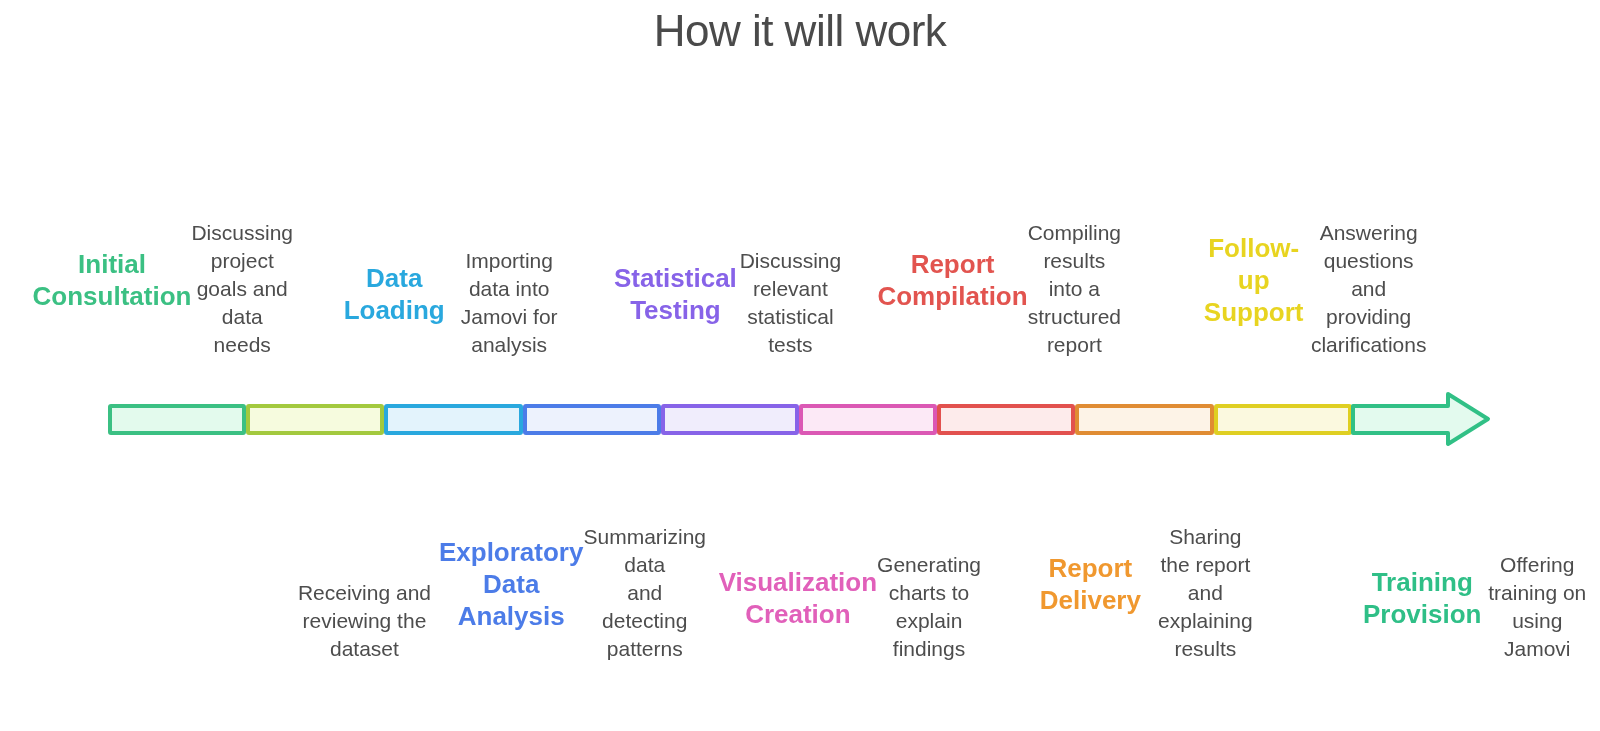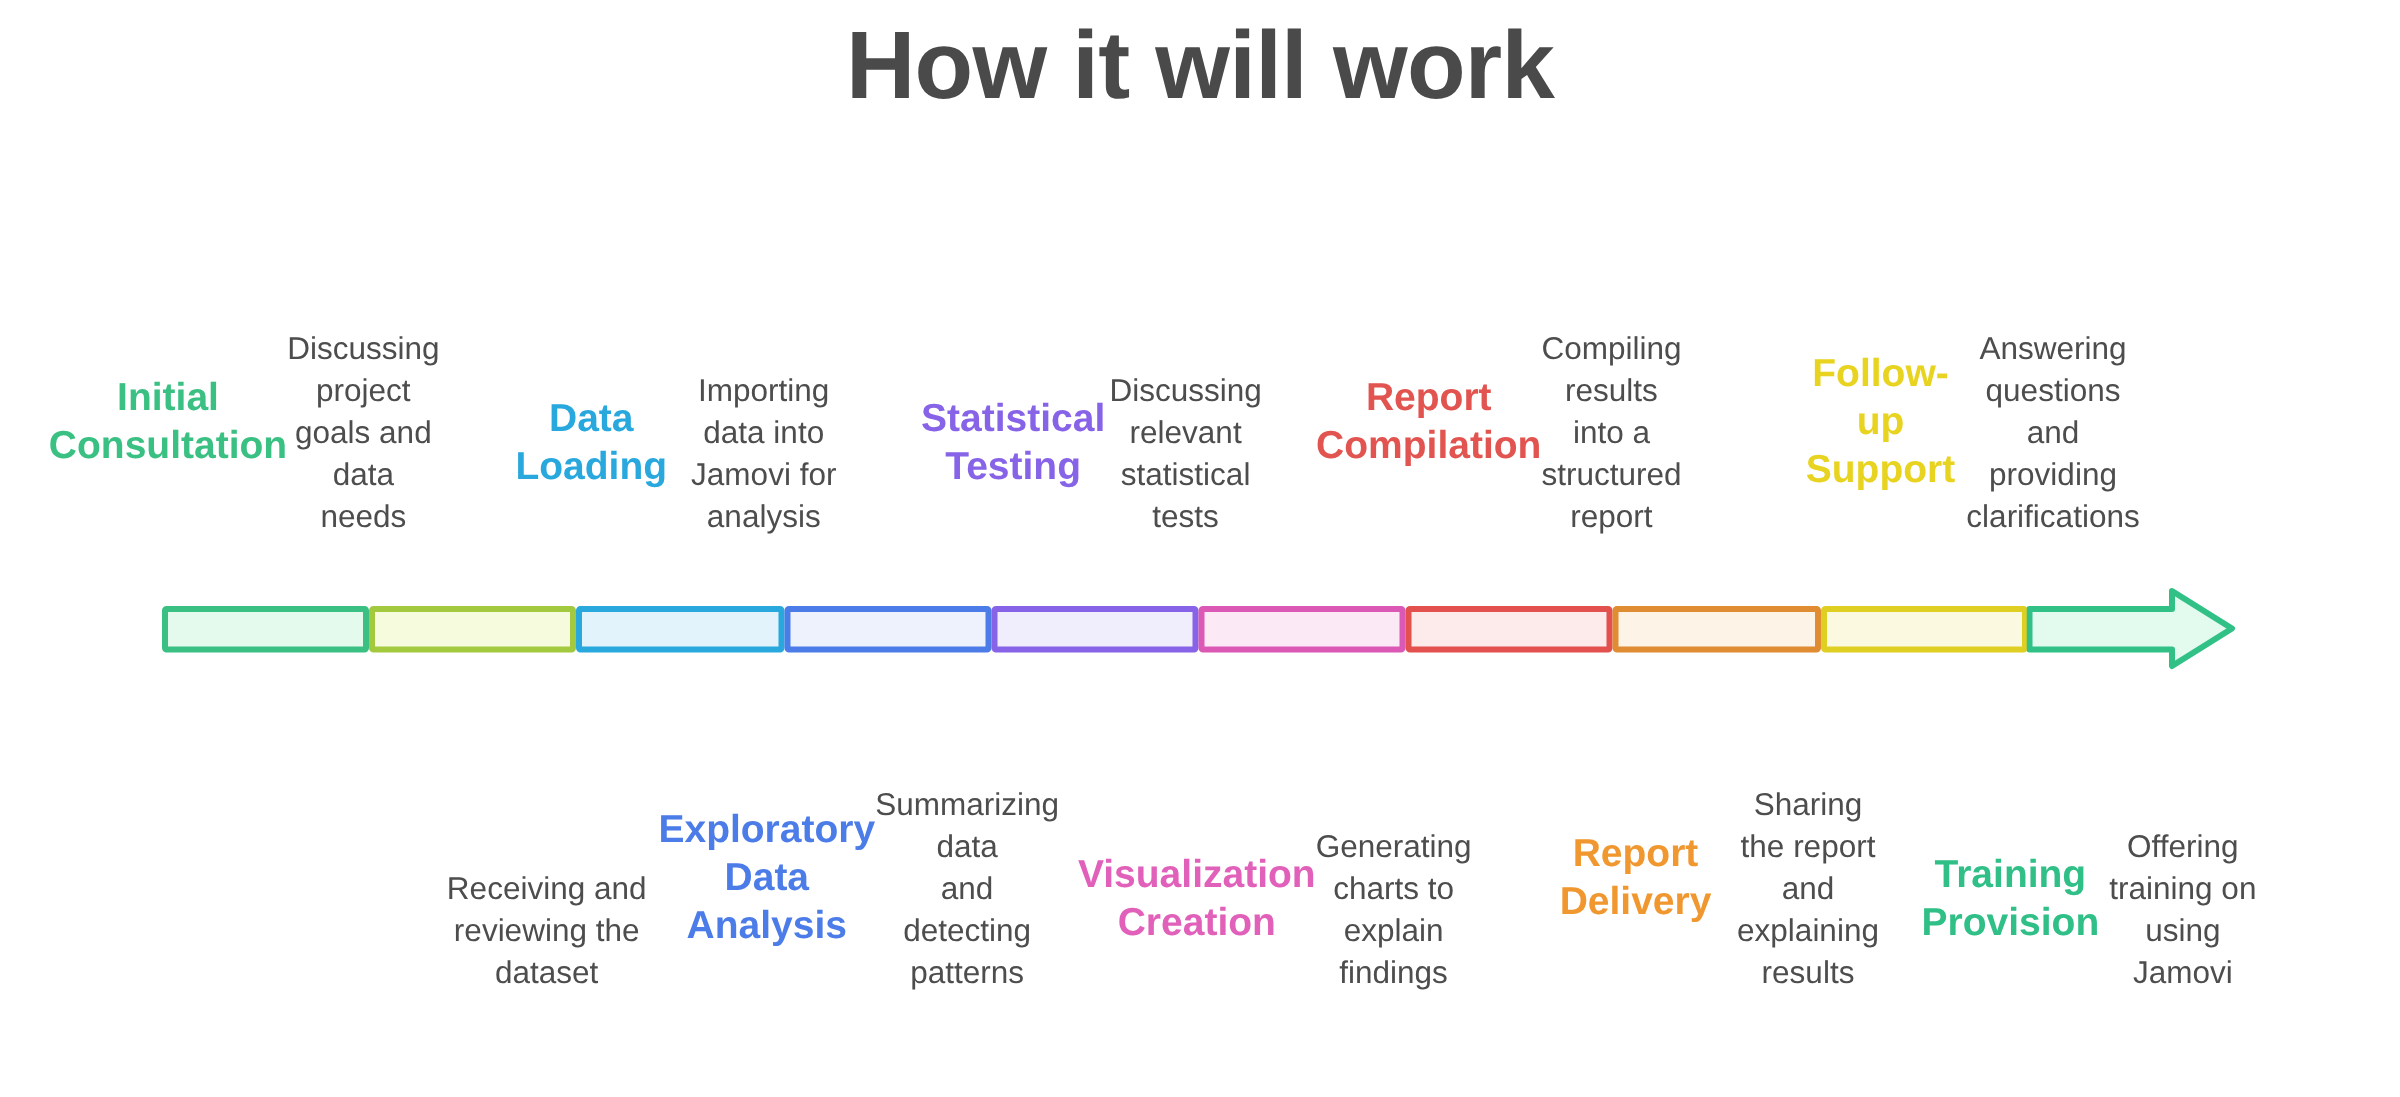--- a/index.html
+++ b/index.html
@@ -8,22 +8,22 @@
     background: #ffffff;
     font-family: "Liberation Sans", sans-serif;
     position: relative;
     overflow: hidden;
   }
   .page-title {
     position: absolute;
     top: 6px; left: 0; width: 100%;
     margin: 0;
     text-align: center;
-    font-size: 64px;
-    font-weight: 700;
+    font-size: 44px;
+    font-weight: 400;
     letter-spacing: -0.5px;
     color: #4A4A4A;
   }
   .step {
     position: absolute;
     width: 230px;
     display: flex;
     flex-direction: row;
     align-items: center;
     justify-content: flex-end;
@@ -134,18 +134,18 @@
 Creation</h2>
   <p>Generating charts to
 explain findings</p>
 </div>
 <div class="step" style="left:1029px; bottom:68px;">
   <h2 style="color: rgb(240, 152, 47);">Report Delivery</h2>
   <p>Sharing the report
 and explaining
 results</p>
 </div>
-<div class="step" style="left:1281px; bottom:68px;">
+<div class="step" style="left:1363px; bottom:68px;">
   <h2 style="color: rgb(47, 191, 135);">Training
 Provision</h2>
   <p>Offering training on
 using Jamovi</p>
 </div>
 
 </body></html>

